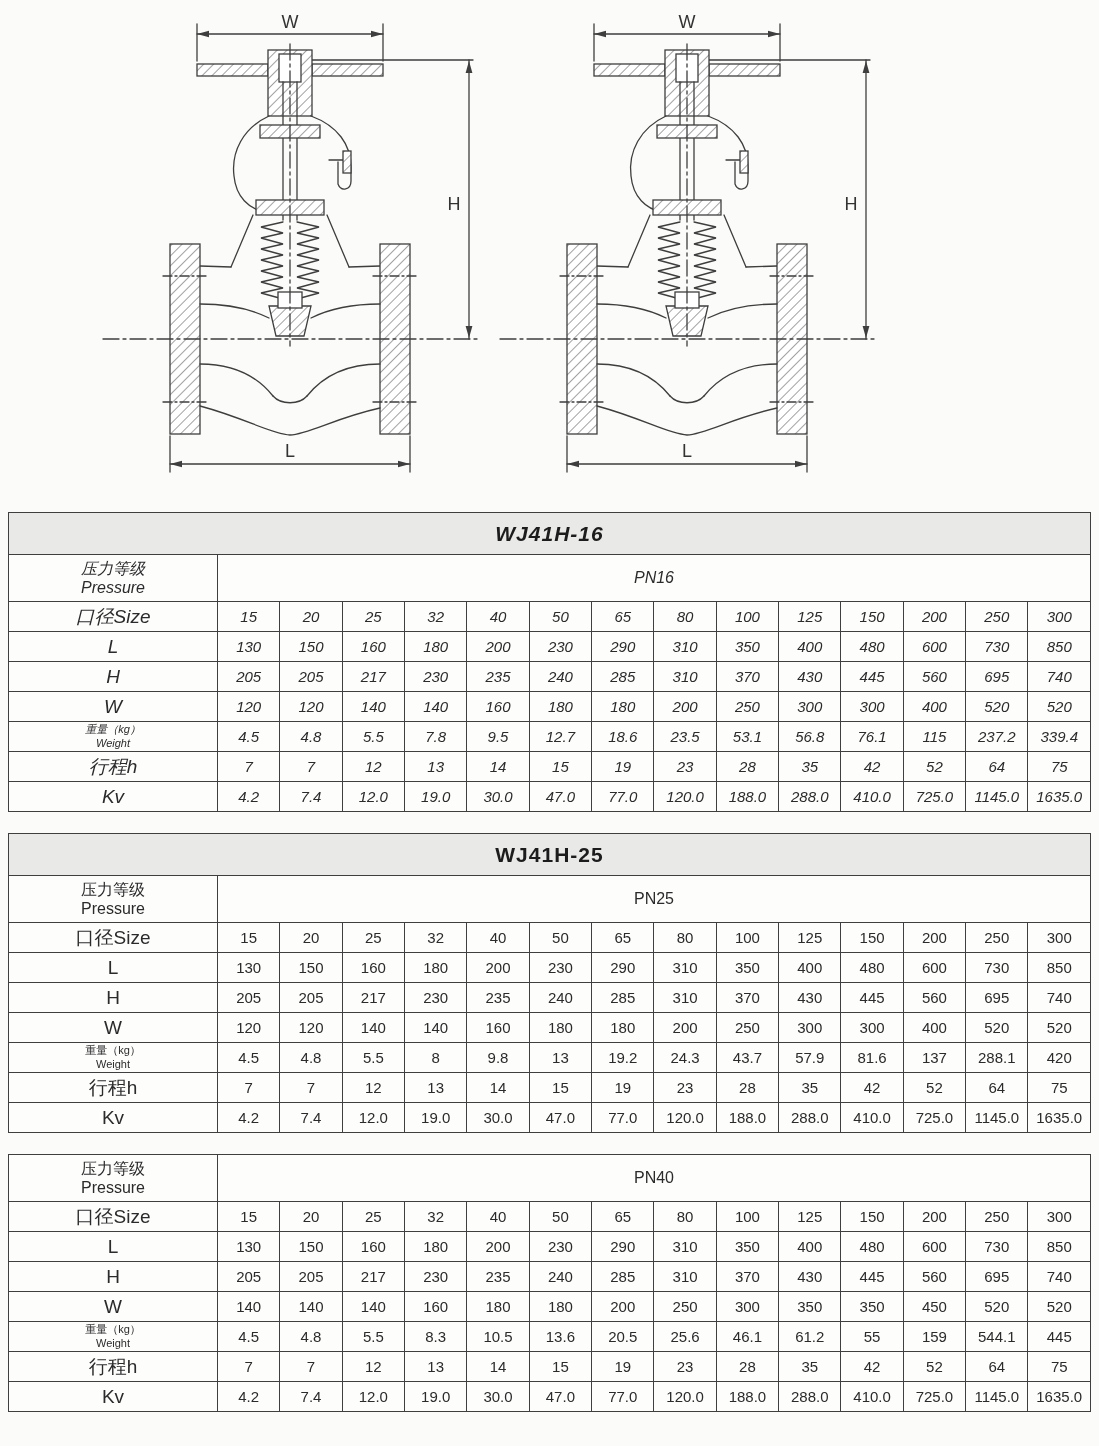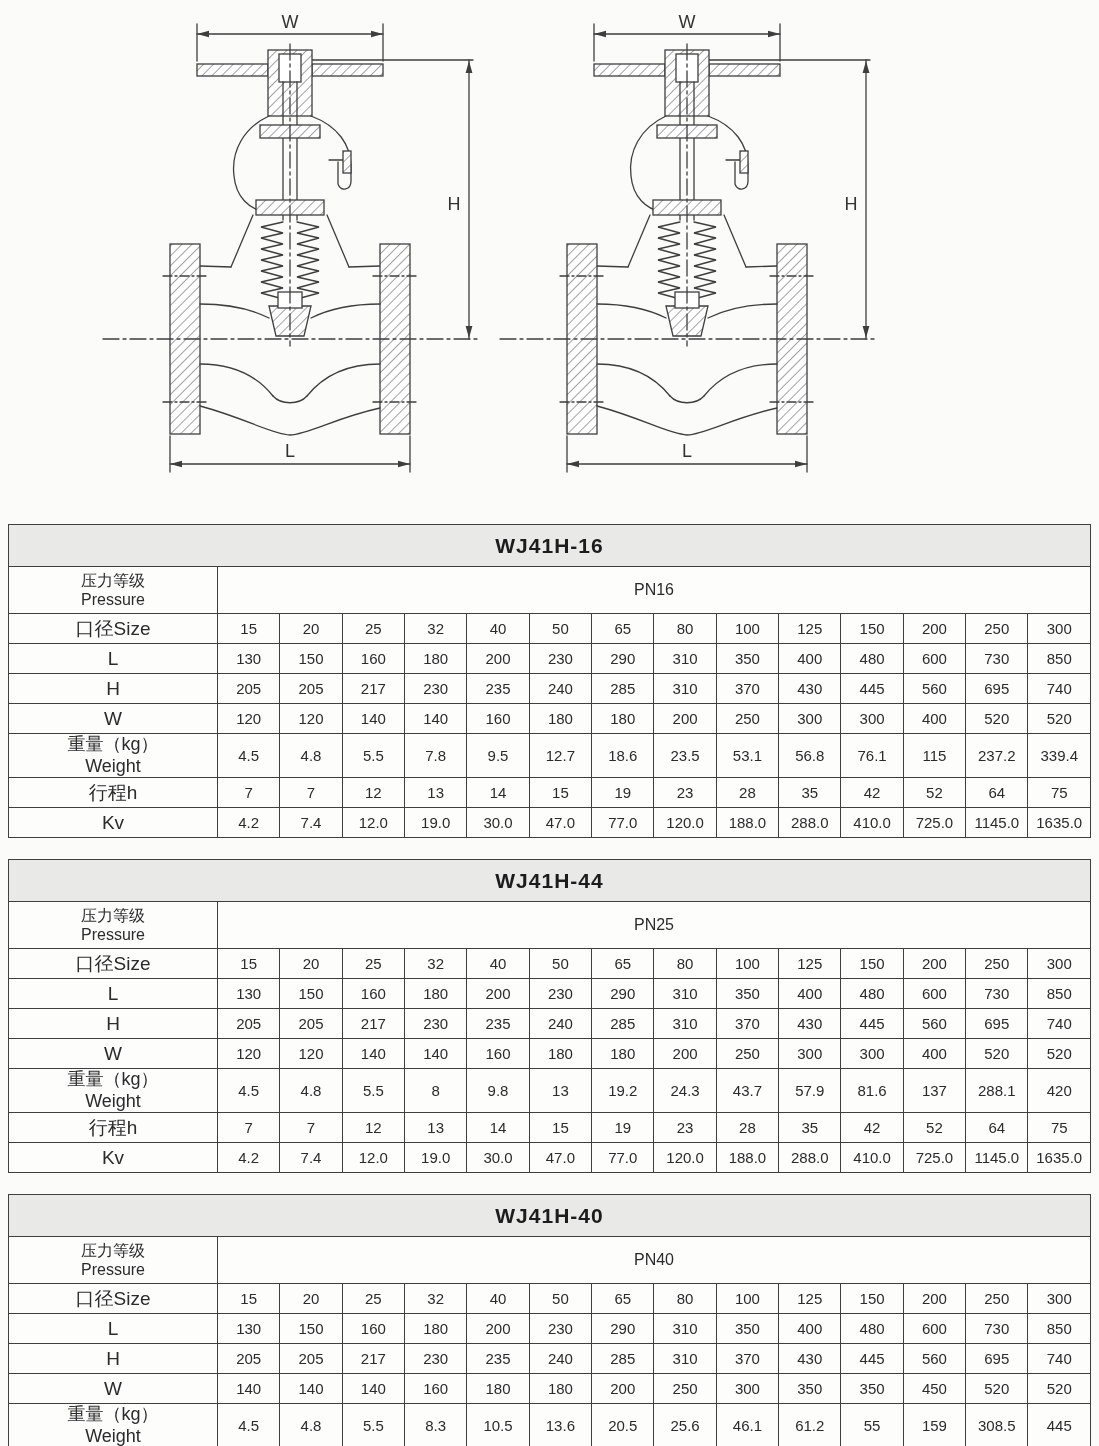--- a/index.html
+++ b/index.html
@@ -23,40 +23,40 @@
 
   
   .tables{padding:0 8px 6px 8px;}
   table.spec-table{
     border-collapse:collapse;
     table-layout:fixed;
     width:1083px;
     margin:0 0 21px 0;
     background:#fdfdfc;
   }
-  table.spec-table:first-child{margin-top:16px;}
+  table.spec-table:first-child{margin-top:4px;font-style:italic;}
   .spec-table td{
     border:1.5px solid #3f3f3f;
     text-align:center;
     vertical-align:middle;
     padding:0;
     overflow:hidden;
     white-space:nowrap;
   }
   .title-row td{
     background:#e9e9e7;
     height:41px;
     font-weight:bold;
     font-size:21px;
     letter-spacing:1px;
     color:#1c1c1c;
   }
   .pressure-row td{height:46px;font-size:16px;}
   .row-label{font-size:19px;}
-  .two-line{font-size:18px;line-height:1.2;}
+  .two-line{font-size:11px;line-height:1.2;}
   .two-line div{line-height:1.2;}
   .val{font-size:15px;height:29px;}
 </style>
 </head>
 <body>
 
 <div class="page">
 
   <div class="drawings">
 
@@ -313,21 +313,21 @@
           <col>
           <col>
           <col>
           <col>
           <col>
           <col>
           <col>
         </colgroup>
         <tbody>
           <tr class="title-row">
-            <td colspan="15">WJ41H-44</td>
+            <td colspan="15">WJ41H-25</td>
           </tr>
           <tr class="pressure-row">
             <td class="row-label two-line">
               <div>压力等级</div>
               <div>Pressure</div>
             </td>
             <td colspan="14">PN25</td>
           </tr>
           <tr>
             <td class="row-label">口径Size</td>
@@ -465,23 +465,20 @@
           <col>
           <col>
           <col>
           <col>
           <col>
           <col>
           <col>
           <col>
         </colgroup>
         <tbody>
-          <tr class="title-row">
-            <td colspan="15">WJ41H-40</td>
-          </tr>
           <tr class="pressure-row">
             <td class="row-label two-line">
               <div>压力等级</div>
               <div>Pressure</div>
             </td>
             <td colspan="14">PN40</td>
           </tr>
           <tr>
             <td class="row-label">口径Size</td>
             <td class="val">15</td>
@@ -560,21 +557,21 @@
             <td class="val">5.5</td>
             <td class="val">8.3</td>
             <td class="val">10.5</td>
             <td class="val">13.6</td>
             <td class="val">20.5</td>
             <td class="val">25.6</td>
             <td class="val">46.1</td>
             <td class="val">61.2</td>
             <td class="val">55</td>
             <td class="val">159</td>
-            <td class="val">308.5</td>
+            <td class="val">544.1</td>
             <td class="val">445</td>
           </tr>
           <tr>
             <td class="row-label">行程h</td>
             <td class="val">7</td>
             <td class="val">7</td>
             <td class="val">12</td>
             <td class="val">13</td>
             <td class="val">14</td>
             <td class="val">15</td>

